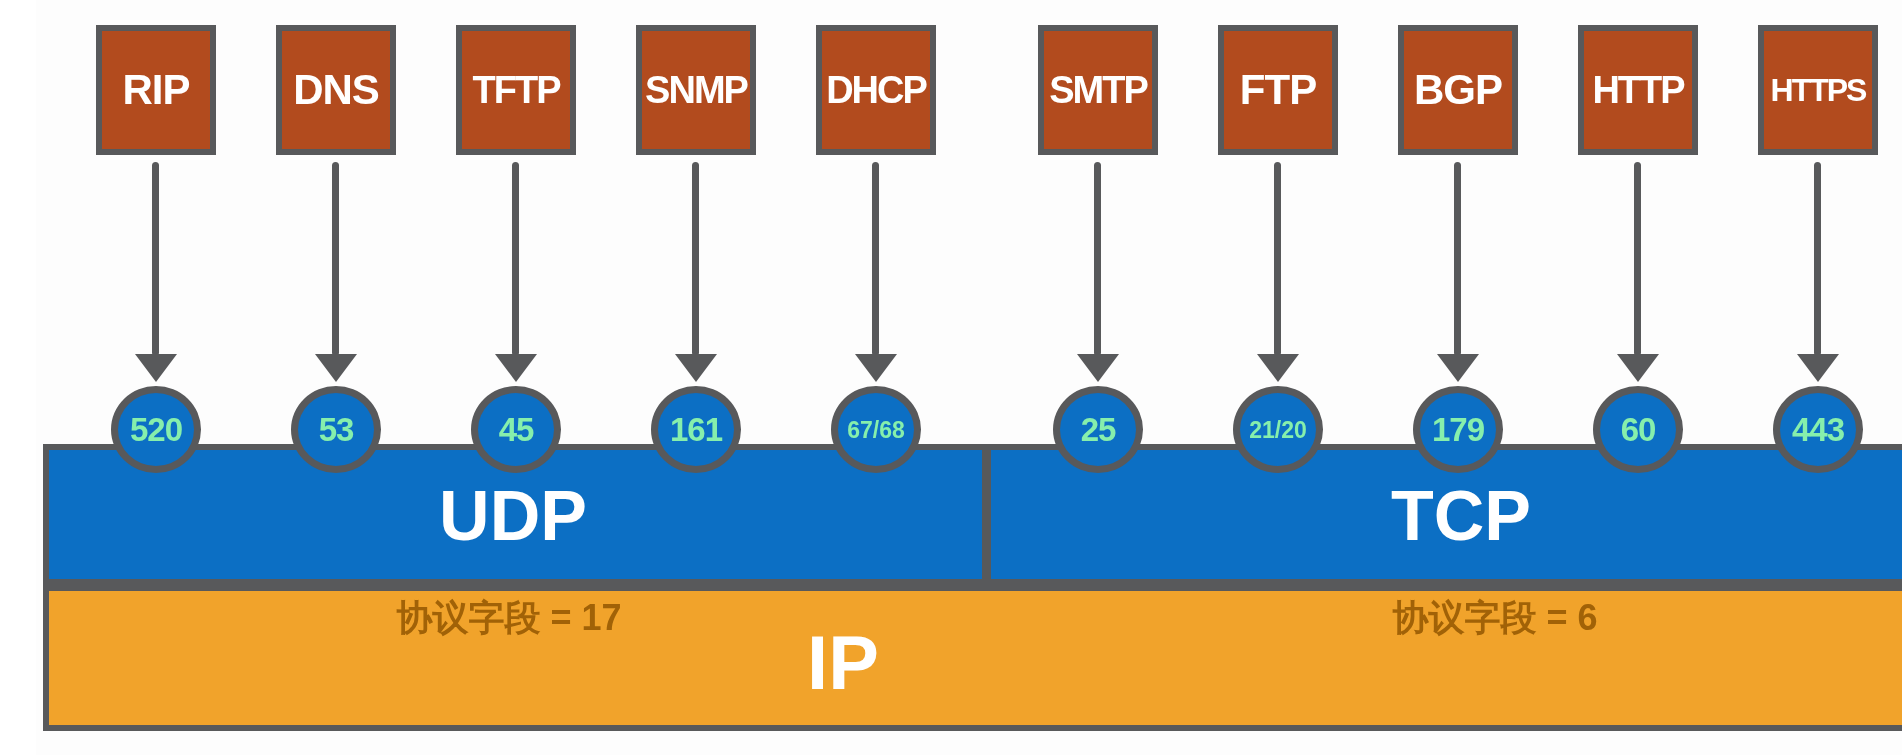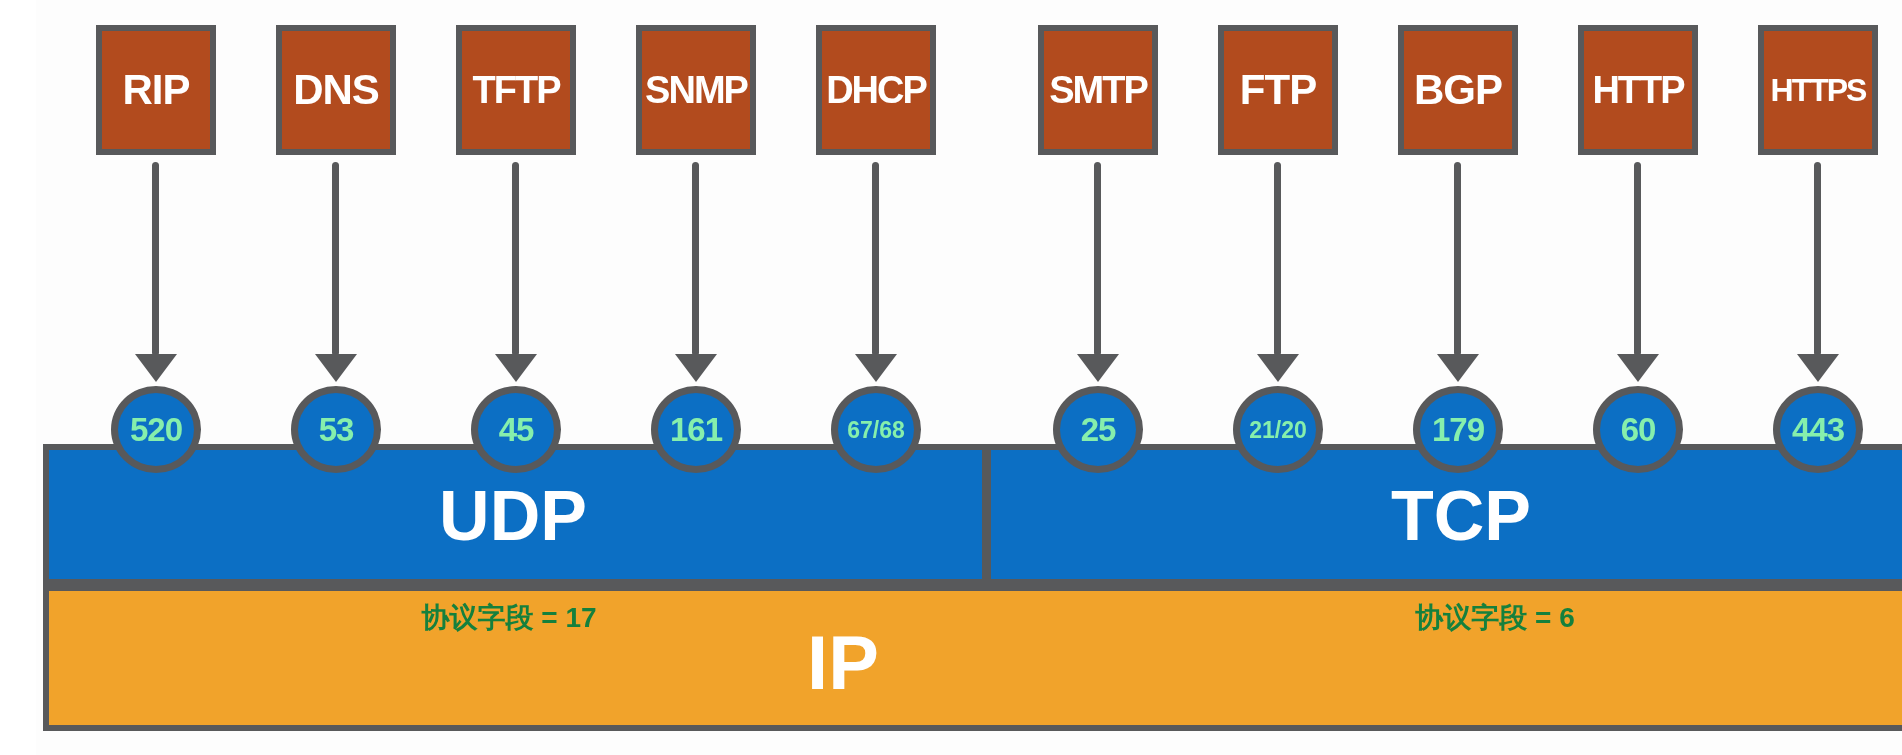--- a/index.html
+++ b/index.html
@@ -88,21 +88,21 @@
   .network-band{
     left:7px;top:585px;width:1888px;height:146px;
     box-sizing:border-box;
     background:var(--orange);
     border:6px solid var(--outline);
     z-index:1;
   }
   .field-text{
     top:600px;height:36px;
     display:flex;align-items:center;justify-content:center;
-    color:#15803d;font-weight:bold;font-size:28px;
+    color:#a16207;font-weight:bold;font-size:36px;
     z-index:3;white-space:nowrap;
   }
   #udp-field{left:7px;width:932px;}
   #tcp-field{left:1024px;width:870px;}
   #ip-label{
     left:7px;top:602px;width:1600px;height:120px;
     display:flex;align-items:center;justify-content:center;
     color:#ffffff;font-weight:bold;font-size:76px;
     z-index:2;
   }

